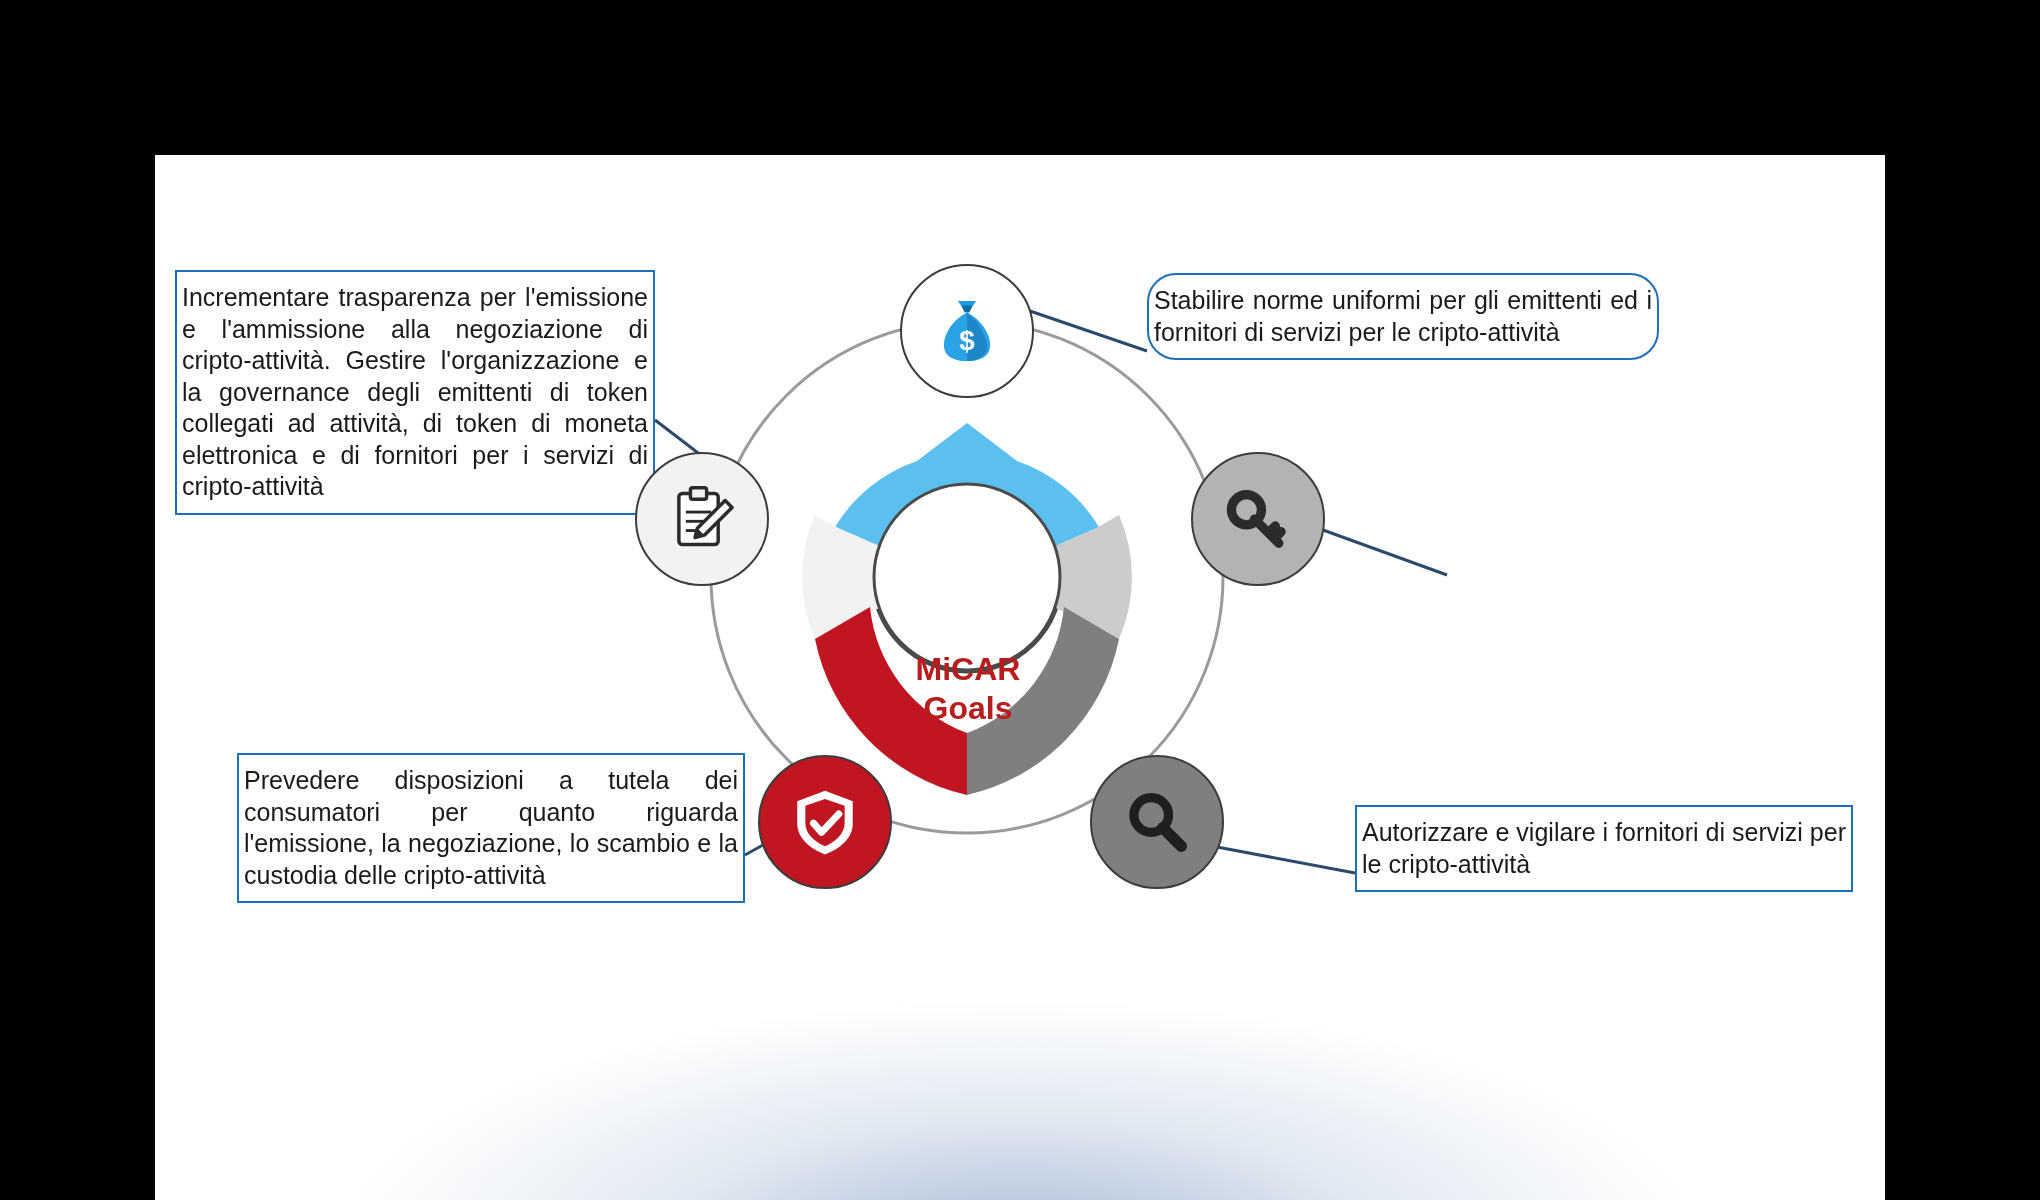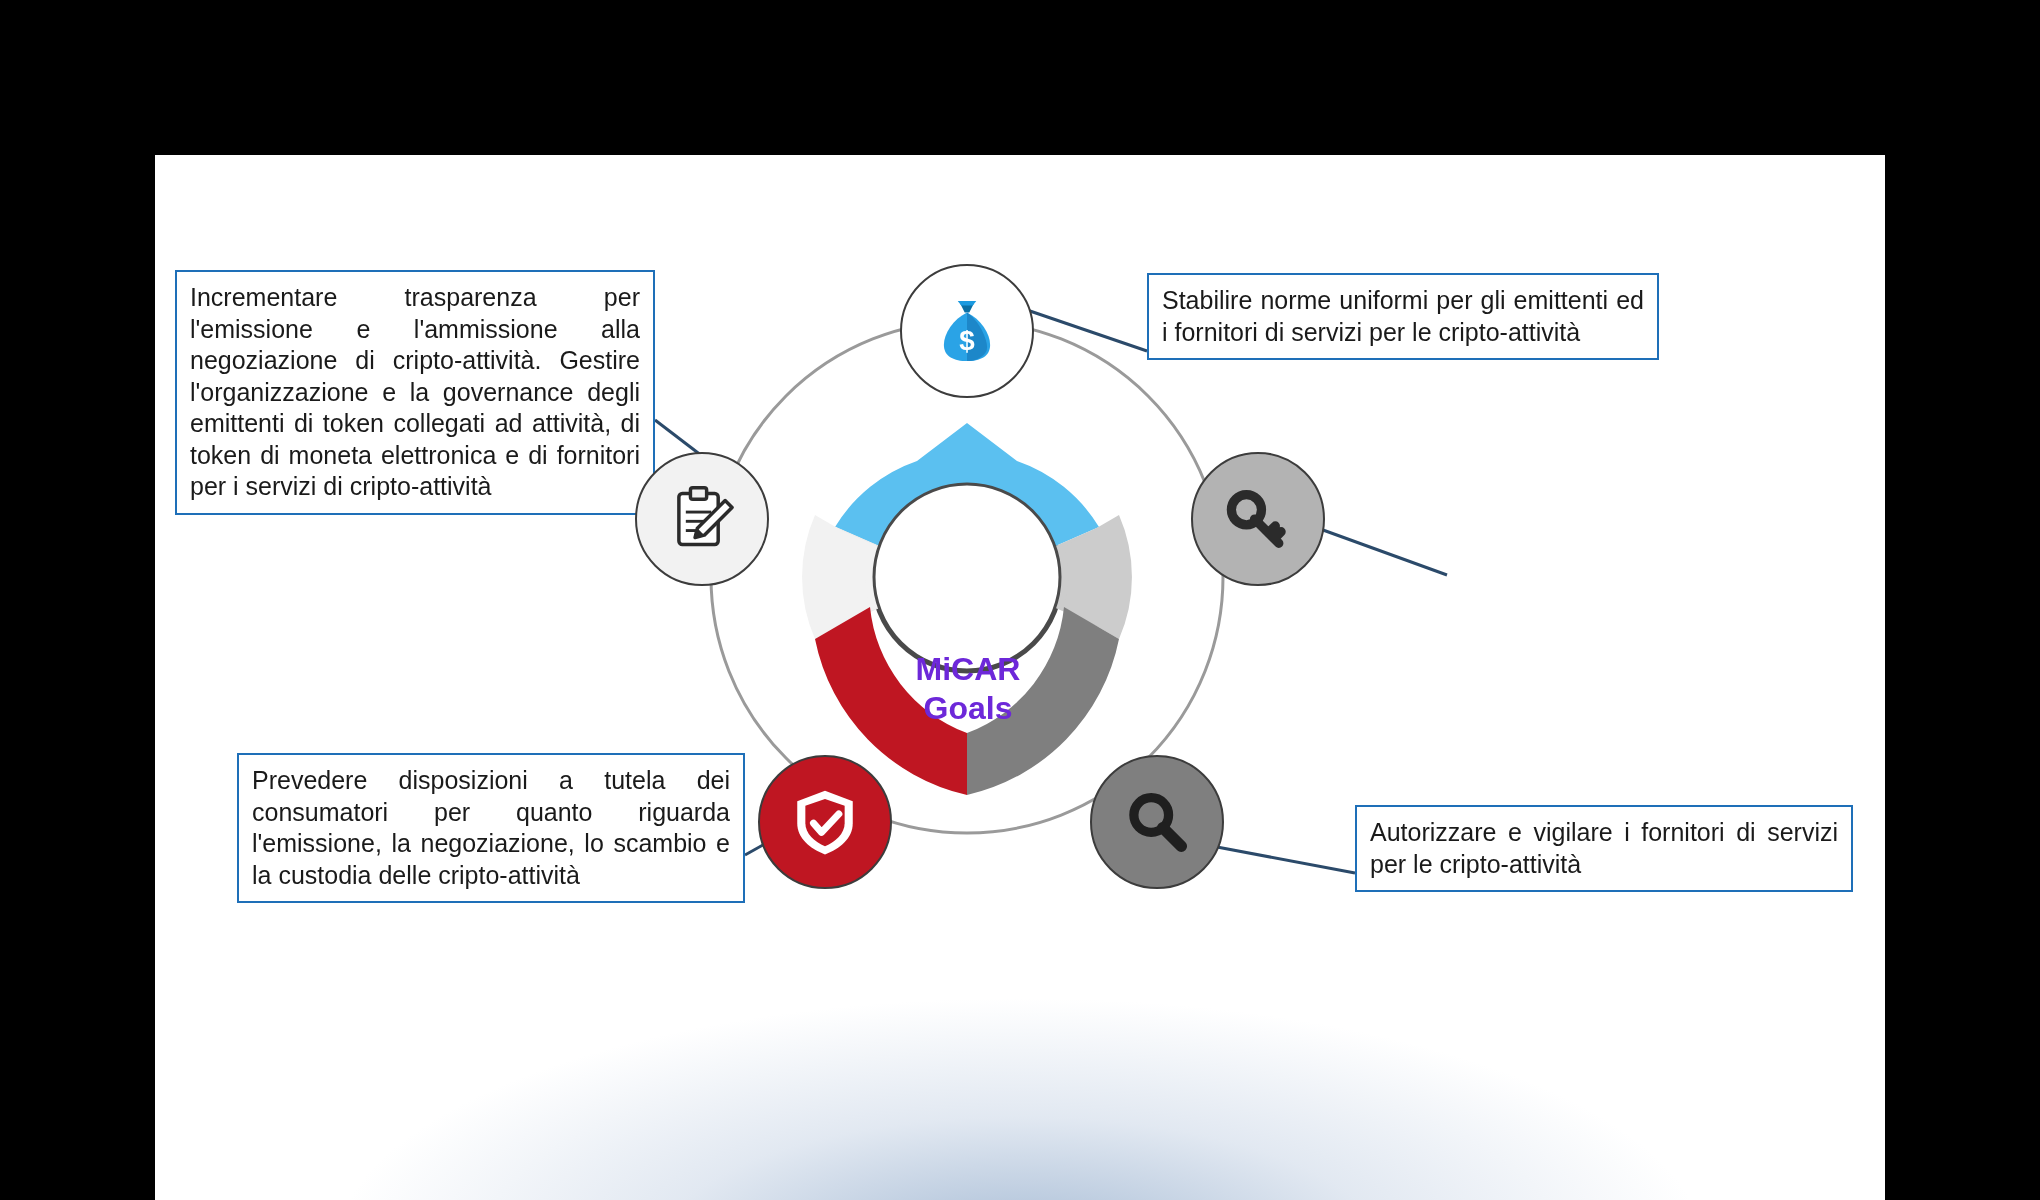--- a/index.html
+++ b/index.html
@@ -46,35 +46,36 @@
   }
 
   
   .callout {
     position: absolute;
     border: 2px solid #1e6fb8;
     background: #ffffff;
     color: #1a1a1a;
     font-size: 25px;
     line-height: 1.26;
-    padding: 10px 13px;
+    padding: 10px 5px;
     text-align: justify;
     text-justify: inter-word;
     box-sizing: border-box;
     z-index: 6;
   }
   .callout.left-top {
     left: 20px;
     top: 115px;
     width: 480px;
   }
   .callout.right-top {
     left: 992px;
     top: 118px;
     width: 512px;
+    border-radius: 29px;
   }
   .callout.right-mid {
     left: 1292px;
     top: 370px;
     width: 412px;
   }
   .callout.left-bottom {
     left: 82px;
     top: 598px;
     width: 508px;
@@ -128,21 +129,21 @@
     border: 2px solid #3c3c3c;
   }
 
   
   #center-label {
     position: absolute;
     left: 743px;
     top: 495px;
     width: 140px;
     text-align: center;
-    color: #6d28d9;
+    color: #b91c1c;
     font-size: 32px;
     font-weight: bold;
     line-height: 1.22;
     z-index: 5;
   }
 </style>
 </head>
 <body>
 
 <div id="slide-root">

